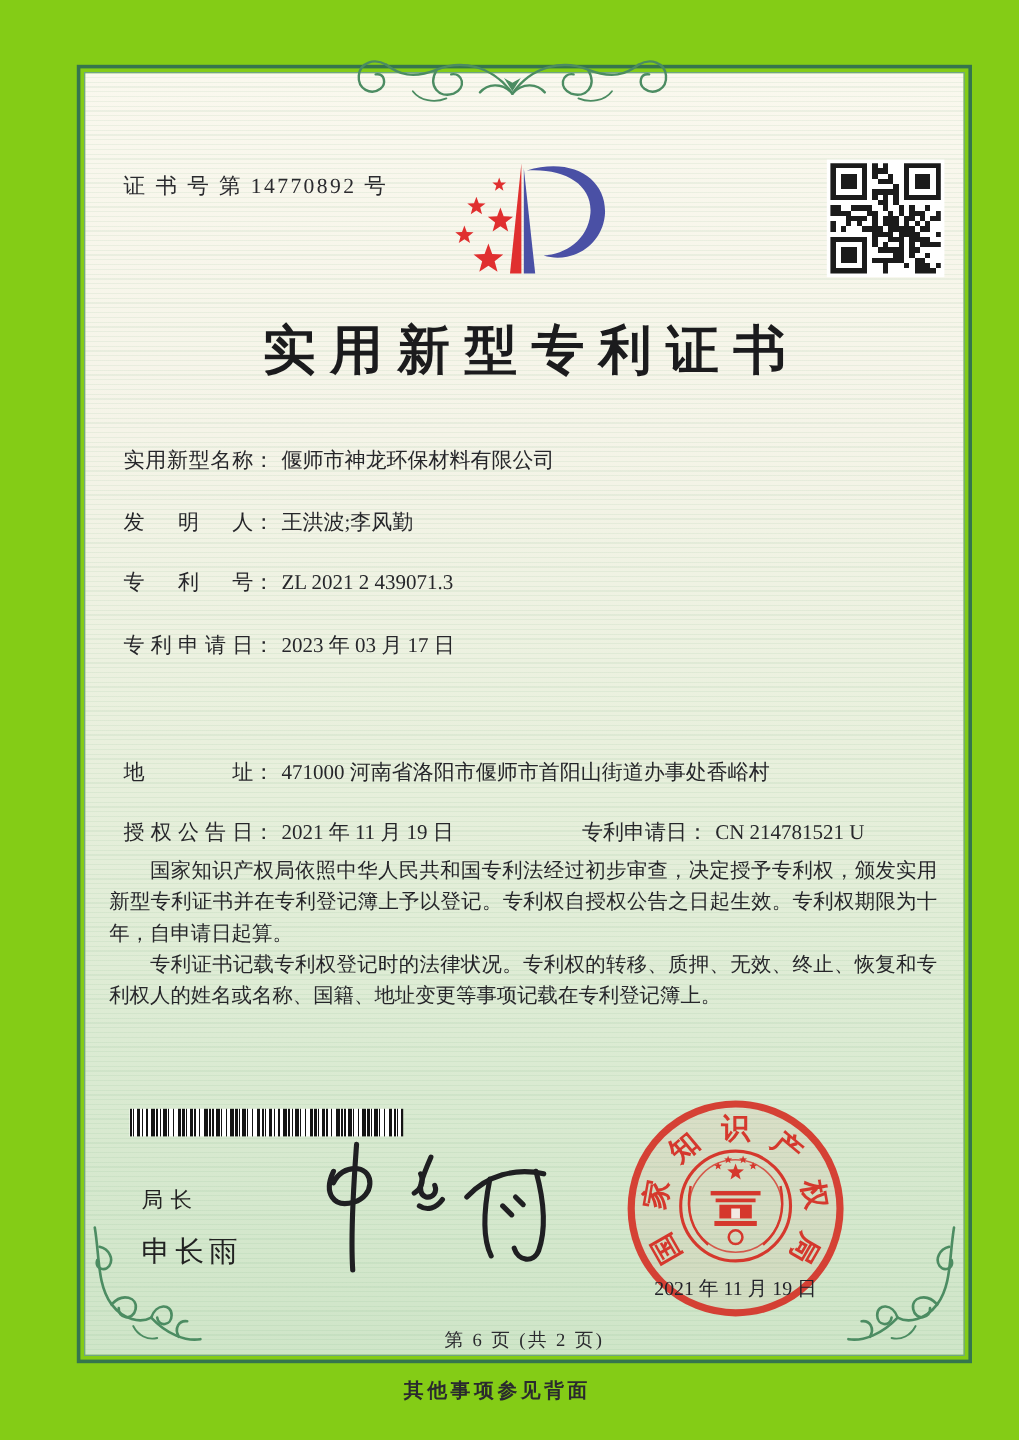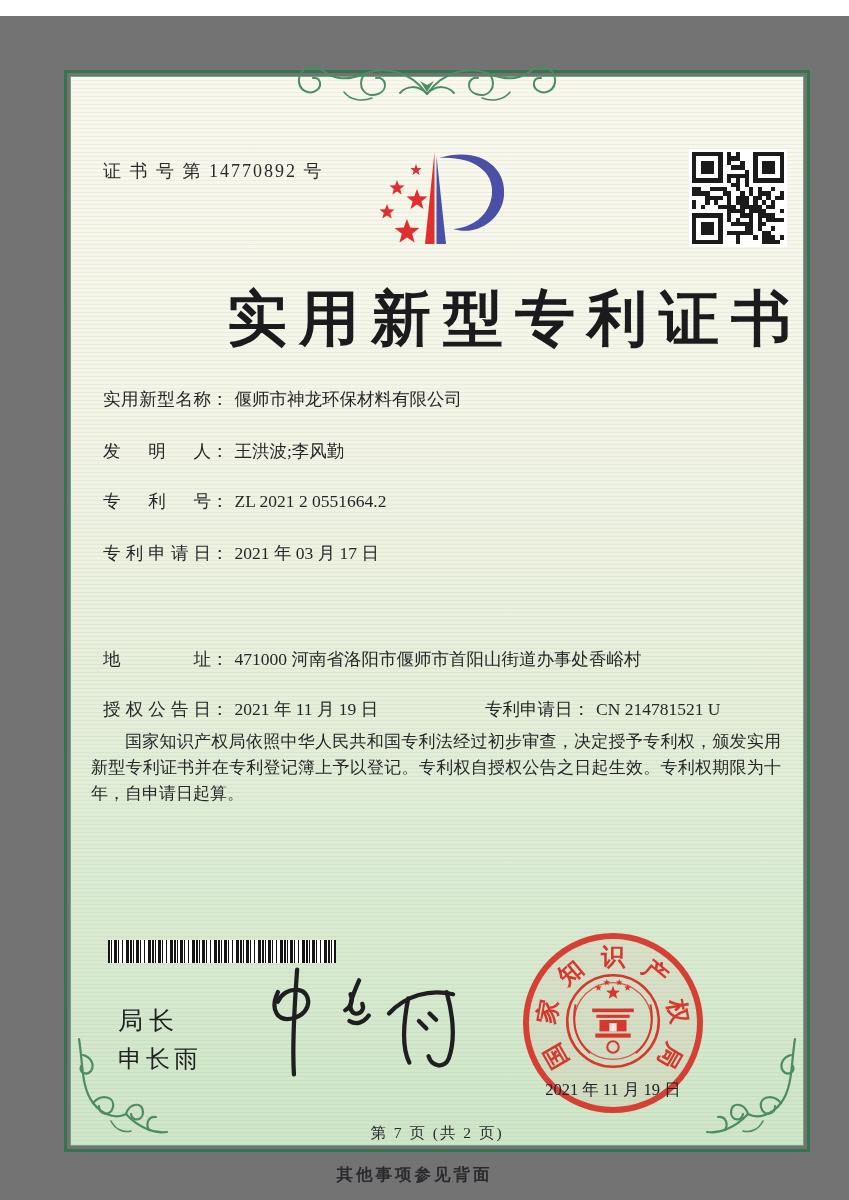--- a/index.html
+++ b/index.html
@@ -1,50 +1,50 @@
 <!DOCTYPE html>
 <html><head>
 <meta charset="utf-8">
 <style>
   * { margin:0; padding:0; box-sizing:border-box; }
   html,body { width:849px; height:1200px; background:#ffffff; overflow:hidden;
     font-family:"Liberation Serif","DejaVu Serif",serif; }
-  .sheet { position:absolute; inset:0; background:#737373;margin-top:16px; }
+  .sheet { position:absolute; inset:0; background:#84cc16; }
 
   
   .frame { position:absolute; left:64px; top:54px; width:746px; height:1082px;
     border:3px solid #35754d; }
   .frame-inner { position:absolute; inset:3px; border:1px solid #6fa584;
     background:
       repeating-linear-gradient(0deg, rgba(110,170,122,0.10) 0 1px, rgba(0,0,0,0) 1px 4px),
       linear-gradient(180deg,#faf8ee 0%,#f5f4e8 28%,#e9f0dd 52%,#dcebd3 75%,#cfe5c8 100%);
   }
 
   .abs { position:absolute; }
   .cert-no { left:32px; top:82px; font-size:18px; letter-spacing:2px; color:#2a2a2e; }
 
-  .title { left:0; right:0; top:202px; text-align:right; font-size:60px; font-weight:700;
+  .title { left:0; right:0; top:202px; text-align:center; font-size:44px; font-weight:700;
     letter-spacing:12px; text-indent:12px; color:#1b1b1d; }
 
   .row { left:32px; font-size:17.5px; color:#26262a; white-space:nowrap; }
   .lbl { display:inline-block; width:108px; text-align:justify; text-align-last:justify; }
   .row .val { margin-left:6px; }
   .grant2 { position:absolute; left:382px; top:0; white-space:nowrap; }
 
   .paras { left:20px; top:652px; width:690px; font-size:17px; line-height:26px;
     color:#26262a; text-align:justify; }
   .paras p { text-indent:2em; }
 
   .barcode { left:37px; top:863px; width:228px; height:23px;
     background:repeating-linear-gradient(90deg,
       #141414 0 2px,#fff 2px 3px,#141414 3px 4px,#fff 4px 6px,
       #141414 6px 9px,#fff 9px 10px,#141414 10px 11px,#fff 11px 14px,
       #141414 14px 15px,#fff 15px 18px,#141414 18px 21px,#fff 21px 22px); }
 
-  .signer-title { left:47px; top:927px; font-size:25px; letter-spacing:6px; color:#222; }
+  .signer-title { left:47px; top:927px; font-size:18px; letter-spacing:6px; color:#222; }
   .signer-name  { left:47px; top:966px; font-size:24px; letter-spacing:4px; color:#222; }
   .signature { left:177px; top:884px; width:235px; height:122px; }
 
   .seal { left:450px; top:854px; width:184px; height:184px; }
   .seal svg.ring { position:absolute; inset:0; }
   .seal-char { position:absolute; left:50%; top:50%; font-size:24px; font-weight:700;
     color:#d5382d; width:26px; height:26px; margin:-13px 0 0 -13px; text-align:center;
     line-height:26px; }
   .emblem { position:absolute; left:50%; top:50%; width:104px; height:104px;
     margin:-54px 0 0 -52px; }
@@ -336,35 +336,36 @@
 
       <div class="abs title">实用新型专利证书</div>
 
       <div class="abs row" style="top:310px">
         <span class="lbl">实用新型名称</span><span>：</span><span class="val">偃师市神龙环保材料有限公司</span>
       </div>
       <div class="abs row" style="top:362px">
         <span class="lbl">发明人</span><span>：</span><span class="val">王洪波;李风勤</span>
       </div>
       <div class="abs row" style="top:412px">
-        <span class="lbl">专利号</span><span>：</span><span class="val">ZL 2021 2 0551664.2</span>
+        <span class="lbl">专利号</span><span>：</span><span class="val">ZL 2021 2 439071.3</span>
       </div>
       <div class="abs row" style="top:464px">
-        <span class="lbl">专利申请日</span><span>：</span><span class="val">2021 年 03 月 17 日</span>
+        <span class="lbl">专利申请日</span><span>：</span><span class="val">2023 年 03 月 17 日</span>
       </div>
       <div class="abs row" style="top:570px">
         <span class="lbl">地址</span><span>：</span><span class="val">471000  河南省洛阳市偃师市首阳山街道办事处香峪村</span>
       </div>
       <div class="abs row" style="top:620px">
         <span class="lbl">授权公告日</span><span>：</span><span class="val">2021 年 11 月 19 日</span>
         <span class="grant2"><span>专利申请日</span><span>：</span><span class="val">CN 214781521 U</span></span>
       </div>
 
       <div class="abs paras">
         <p>国家知识产权局依照中华人民共和国专利法经过初步审查，决定授予专利权，颁发实用新型专利证书并在专利登记簿上予以登记。专利权自授权公告之日起生效。专利权期限为十年，自申请日起算。</p>
+        <p>专利证书记载专利权登记时的法律状况。专利权的转移、质押、无效、终止、恢复和专利权人的姓名或名称、国籍、地址变更等事项记载在专利登记簿上。</p>
       </div>
 
       <div class="abs barcode"></div>
 
       <div class="abs signer-title">局长</div>
       <div class="abs signer-name">申长雨</div>
 
       <svg class="abs signature" viewBox="0 0 220 110" fill="none" stroke="#1f1f22" stroke-width="4" stroke-linecap="round" stroke-linejoin="round">
         <path d="M46,6 C44,34 41,72 43,104"></path>
         <path d="M28,27 C20,44 28,56 44,51 C60,46 60,27 47,25 C38,24 31,29 28,36"></path>
@@ -404,21 +405,21 @@
               <rect x="33" y="62" width="34" height="4" stroke="none"></rect>
               <rect x="46.5" y="52" width="7" height="8" fill="#f3e9e2" stroke="none"></rect>
               <circle cx="50" cy="75" r="5.5" fill="none" stroke-width="2"></circle>
               <path d="M14,34 C10,54 15,70 28,81" fill="none" stroke-width="2"></path>
               <path d="M86,34 C90,54 85,70 72,81" fill="none" stroke-width="2"></path>
             </g>
         </svg>
       </div>
       <div class="abs seal-date">2021 年 11 月 19 日</div>
 
-      <div class="abs page-no">第 7 页 (共 2 页)</div>
+      <div class="abs page-no">第 6 页 (共 2 页)</div>
 
       <svg class="ornament orn-bl" viewBox="0 0 96 106" fill="none" stroke="#4c8c62" stroke-width="2.2" stroke-linecap="round">
         <path d="M92,4 C88,28 90,52 78,68 C68,81 54,84 45,79"></path>
         <path d="M45,79 C32,93 16,99 4,97"></path>
         <path d="M78,68 C69,58 56,62 58,72 C60,82 73,80 72,71"></path>
         <path d="M45,79 C41,67 28,67 28,77 C28,86 39,87 40,79"></path>
         <path d="M88,20 C80,22 76,30 80,36 C84,41 92,38 90,31"></path>
         <path d="M22,95 C26,88 22,81 15,82"></path>
         <path d="M60,86 C56,94 48,98 40,96" stroke-width="1.6"></path>
       </svg>

